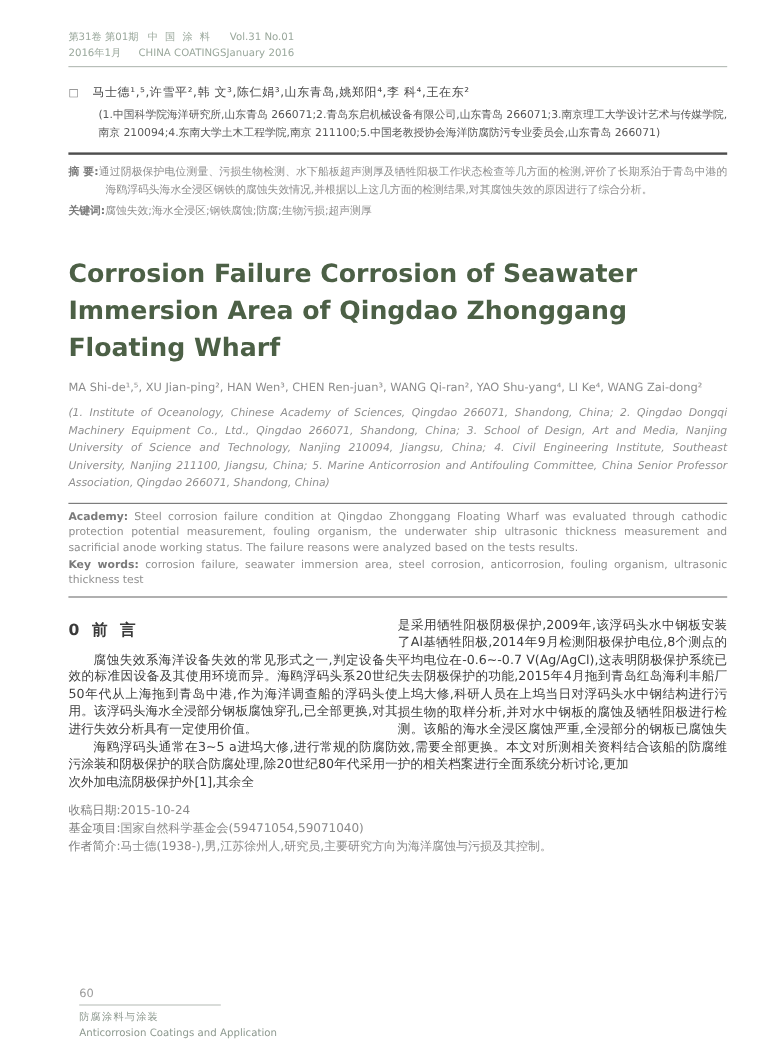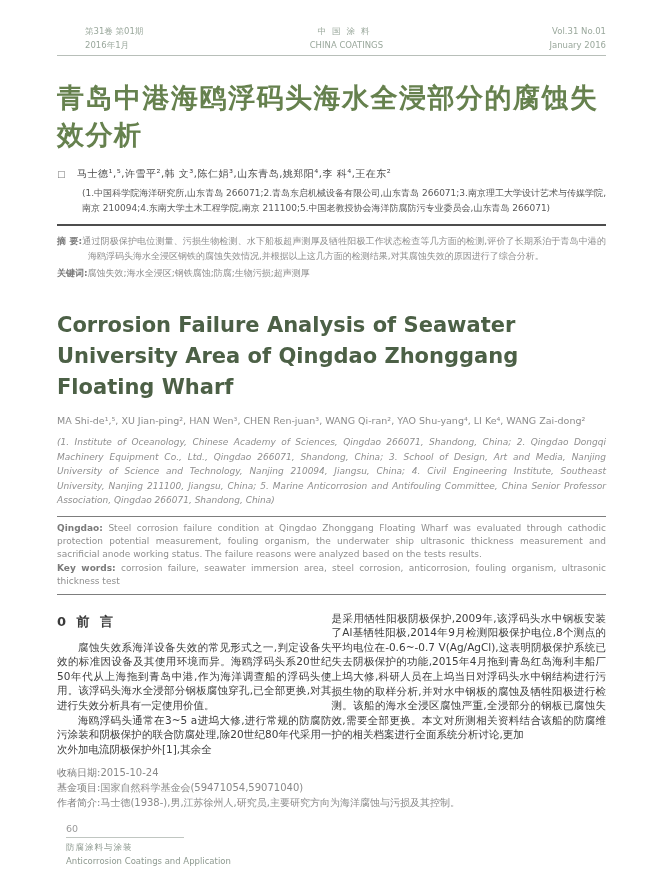--- a/index.html
+++ b/index.html
@@ -6,22 +6,22 @@
   .page {
     position:relative;
     width:645px; height:876px;
     box-sizing:border-box;
     padding:25px 39px 0 57px;
     background:#ffffff;
     overflow:hidden;
     font-family:"DejaVu Sans","Liberation Sans",sans-serif;
   }
   
-  .hdr { display:flex; justify-content:space-between; align-items:flex-start;
-         color:#9aa89c; font-size:8.5px; line-height:1.6;margin-left:28px; }
+  .hdr { display:flex; align-items:flex-start;
+         color:#9aa89c; font-size:8.5px; line-height:1.6; }
   .hdr-col { white-space:nowrap; }
   .hdr-center { text-align:center; }
   .hdr-right { text-align:right; }
   .hdr-cn { letter-spacing:6px; }
   .hdr-rule { border:none; border-top:1px solid #b8bfb9; margin:3px 0 0 0; }
   .doi { margin-top:6px; font-size:8px; color:#565656; letter-spacing:.2px; }
 
   
   .title-cn { margin-top:23px; font-size:27px; font-weight:bold; color:#66814e;
               line-height:37px; letter-spacing:1.5px; }
@@ -87,47 +87,46 @@
       <div class="hdr-cn">中国涂料</div>
       <div>CHINA COATINGS</div>
     </div>
     <div class="hdr-col hdr-right">
       <div>Vol.31 No.01</div>
       <div>January 2016</div>
     </div>
   </div>
   <hr class="hdr-rule">
 
-  <h1 class="title-cn" style="margin:23px 0 0 0;">青岛中港海鸥浮码头海水全浸部分的腐蚀失效分析</h1>
 
   <div class="authors-row">
     <span class="author-bullet">□</span>
     <span>马士德¹,⁵,许雪平²,韩 文³,陈仁娟³,山东青岛,姚郑阳⁴,李 科⁴,王在东²</span>
   </div>
   <div class="affil-cn">(1.中国科学院海洋研究所,山东青岛 266071;2.青岛东启机械设备有限公司,山东青岛 266071;3.南京理工大学设计艺术与传媒学院,南京 210094;4.东南大学土木工程学院,南京 211100;5.中国老教授协会海洋防腐防污专业委员会,山东青岛 266071)</div>
 
   <hr class="thick-rule">
 
   <div class="abs-cn">
     <p class="abs-cn-para" style="margin:0;">
       <span class="lbl">摘 要:</span><span>通过阴极保护电位测量、污损生物检测、水下船板超声测厚及牺牲阳极工作状态检查等几方面的检测,评价了长期系泊于青岛中港的海鸥浮码头海水全浸区钢铁的腐蚀失效情况,并根据以上这几方面的检测结果,对其腐蚀失效的原因进行了综合分析。</span>
     </p>
     <p class="kw-cn" style="margin:2px 0 0 0;">
       <span class="lbl">关键词:</span><span>腐蚀失效;海水全浸区;钢铁腐蚀;防腐;生物污损;超声测厚</span>
     </p>
   </div>
 
-  <h2 class="title-en" style="margin:29px 0 0 0;">Corrosion Failure Analysis of Seawater University Area of Qingdao Zhonggang Floating Wharf</h2>
+  <h2 class="title-en" style="margin:29px 0 0 0;">Corrosion Failure Corrosion of Seawater Immersion Area of Qingdao Zhonggang Floating Wharf</h2>
   <div class="authors-en">MA Shi-de¹,⁵, XU Jian-ping², HAN Wen³, CHEN Ren-juan³, WANG Qi-ran², YAO Shu-yang⁴, LI Ke⁴, WANG Zai-dong²</div>
   <div class="affil-en">(1. Institute of Oceanology, Chinese Academy of Sciences, Qingdao 266071, Shandong, China; 2. Qingdao Dongqi Machinery Equipment Co., Ltd., Qingdao 266071, Shandong, China; 3. School of Design, Art and Media, Nanjing University of Science and Technology, Nanjing 210094, Jiangsu, China; 4. Civil Engineering Institute, Southeast University, Nanjing 211100, Jiangsu, China; 5. Marine Anticorrosion and Antifouling Committee, China Senior Professor Association, Qingdao 266071, Shandong, China)</div>
 
   <hr class="thin-rule">
 
   <p class="abs-en" style="margin:5px 0 0 0;">
-    <span class="lbl">Qingdao:</span> <span>Steel corrosion failure condition at Qingdao Zhonggang Floating Wharf was evaluated through cathodic protection potential measurement, fouling organism, the underwater ship ultrasonic thickness measurement and sacrificial anode working status. The failure reasons were analyzed based on the tests results.</span>
+    <span class="lbl">Academy:</span> <span>Steel corrosion failure condition at Qingdao Zhonggang Floating Wharf was evaluated through cathodic protection potential measurement, fouling organism, the underwater ship ultrasonic thickness measurement and sacrificial anode working status. The failure reasons were analyzed based on the tests results.</span>
   </p>
   <p class="kw-en" style="margin:1px 0 0 0;">
     <span class="lbl">Key words:</span> <span>corrosion failure, seawater immersion area, steel corrosion, anticorrosion, fouling organism, ultrasonic thickness test</span>
   </p>
 
   <hr class="thin-rule2">
 
   <div class="body-cols">
     <div class="col">
       <div class="sec-heading">0 前 言</div>

